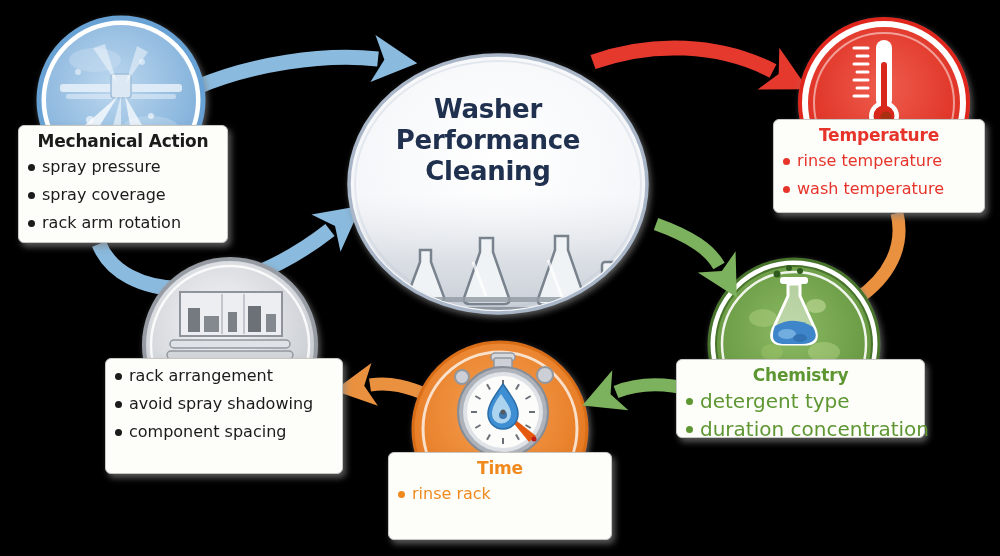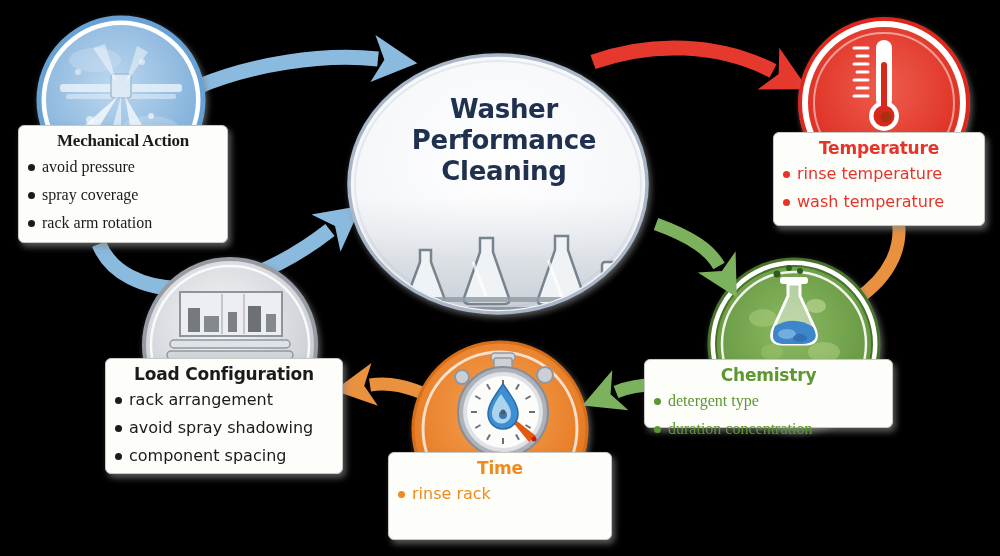--- a/index.html
+++ b/index.html
@@ -30,30 +30,30 @@
   }
   .box li i.dot {
     position:absolute; left:3px; top:11px; width:7px; height:7px;
     border-radius:50%; background:currentColor;
   }
   .t-black  { color:#1b1b1b; }
   .t-red    { color:#e6342b; }
   .t-green  { color:#5e9732; }
   .t-orange { color:#f08a1e; }
 
-  #box-mech { left:18px;  top:125px; width:210px; height:118px;font-family:Liberation Serif, serif; }
-  #box-temp { left:773px; top:132px; width:212px; height:94px;  }
-  #box-chem { left:644px; top:359px; width:249px; height:69px;  }
+  #box-mech { left:18px;  top:125px; width:210px; height:118px; }
+  #box-temp { left:773px; top:119px; width:212px; height:94px;  }
+  #box-chem { left:676px; top:359px; width:249px; height:79px;  }
   #box-time { left:388px; top:452px; width:224px; height:88px;  }
   #box-load { left:105px; top:358px; width:238px; height:116px; }
-  #box-chem li { font-size:16px;font-family:Liberation Serif, serif; }
+  #box-chem li { font-size:20px; }
 
   
   .center-title {
-    position:absolute; left:356px; top:94px; width:296px;
+    position:absolute; left:340px; top:94px; width:296px;
     text-align:center; font-weight:bold; font-size:26px;
     line-height:31px; color:#20304f; letter-spacing:-0.3px;
   }
   .center-title span { display:block; }
 </style>
 </head>
 <body>
 
 <div class="stage">
 
@@ -254,21 +254,21 @@
       <rect x="368" y="316" width="262" height="2.5" fill="#9aa1aa" opacity=".7"></rect>
       <line x1="473" y1="262" x2="486" y2="296" stroke="#ffffff" stroke-width="3" opacity=".7"></line>
       <line x1="548" y1="260" x2="562" y2="297" stroke="#ffffff" stroke-width="3" opacity=".7"></line>
     </g>
   </g>
 </svg>
 
   <div class="box t-black" id="box-mech">
     <div class="box-title">Mechanical Action</div>
     <ul>
-      <li><i class="dot"></i><span>avoid pressure</span></li>
+      <li><i class="dot"></i><span>spray pressure</span></li>
       <li><i class="dot"></i><span>spray coverage</span></li>
       <li><i class="dot"></i><span>rack arm rotation</span></li>
     </ul>
   </div>
 
   <div class="box t-red" id="box-temp">
     <div class="box-title">Temperature</div>
     <ul>
       <li><i class="dot"></i><span>rinse temperature</span></li>
       <li><i class="dot"></i><span>wash temperature</span></li>
@@ -284,21 +284,20 @@
   </div>
 
   <div class="box t-orange" id="box-time">
     <div class="box-title">Time</div>
     <ul>
       <li><i class="dot"></i><span>rinse rack</span></li>
     </ul>
   </div>
 
   <div class="box t-black" id="box-load">
-    <div class="box-title">Load Configuration</div>
     <ul>
       <li><i class="dot"></i><span>rack arrangement</span></li>
       <li><i class="dot"></i><span>avoid spray shadowing</span></li>
       <li><i class="dot"></i><span>component spacing</span></li>
     </ul>
   </div>
 
   <div class="center-title">
     <span>Washer</span>
     <span>Performance</span>

